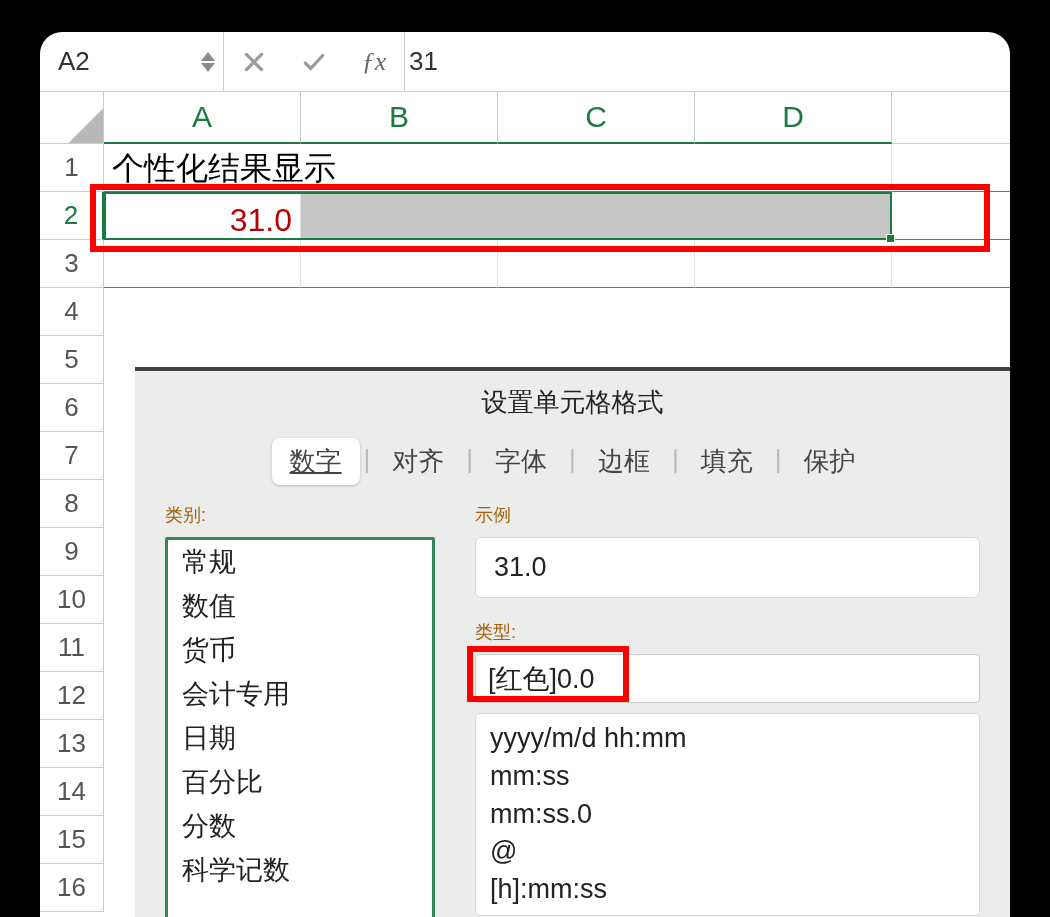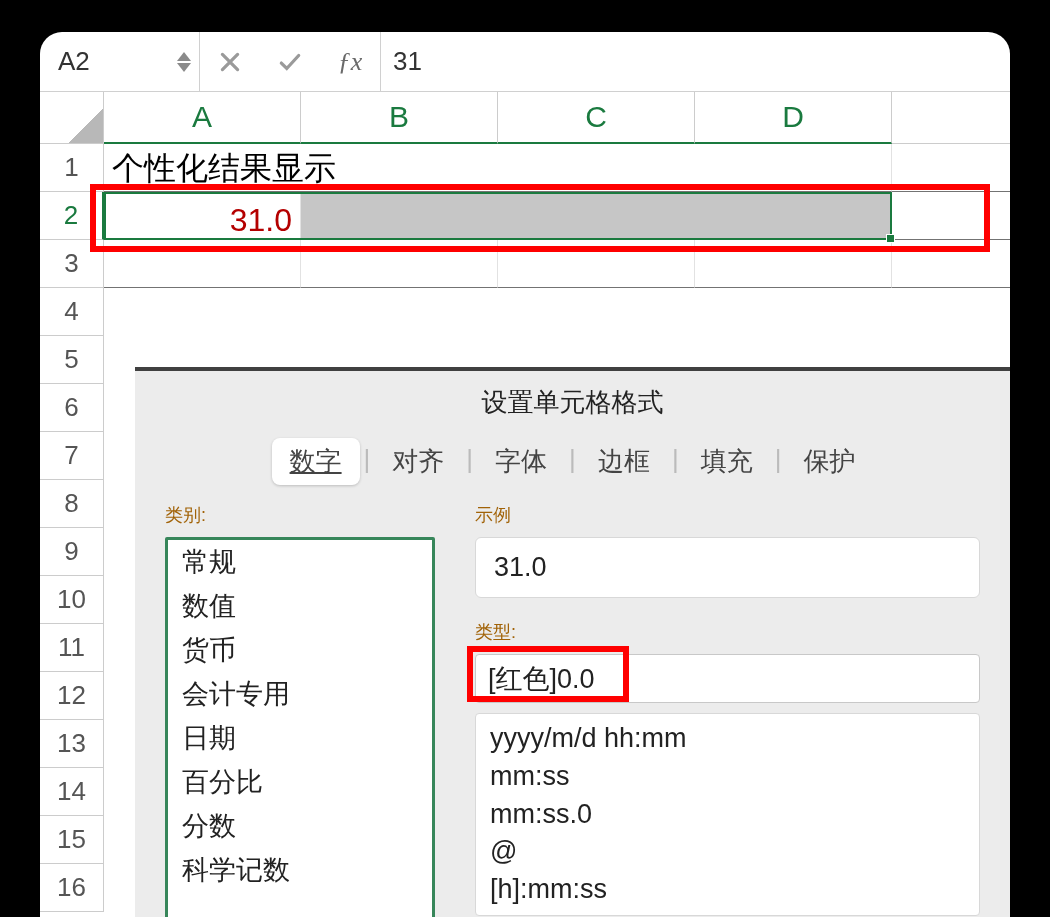--- a/index.html
+++ b/index.html
@@ -16,39 +16,39 @@
   
   .formula-bar {
     height: 60px;
     display: flex;
     align-items: center;
     border-bottom: 1px solid #d0d0d0;
     font-size: 26px;
     color: #333;
   }
   .name-box {
-    width: 160px; height: 100%;
+    width: 184px; height: 100%;
     display: flex; align-items: center;
     padding-left: 18px;
     border-right: 1px solid #d0d0d0;
     position: relative;
   }
   .name-box .stepper {
     position: absolute; right: 8px; top: 50%; transform: translateY(-50%);
     display: flex; flex-direction: column; gap: 2px;
   }
   .name-box .stepper span {
     width: 0; height: 0; border-left: 7px solid transparent; border-right: 7px solid transparent;
   }
   .name-box .stepper .up { border-bottom: 9px solid #8a8a8a; }
   .name-box .stepper .dn { border-top: 9px solid #8a8a8a; }
   .fb-btn { width: 60px; height: 100%; display:flex; align-items:center; justify-content:center; color:#9a9a9a; }
   .fb-btn svg { width: 26px; height: 26px; stroke: currentColor; stroke-width: 3; fill: none; stroke-linecap: round; }
   .fx { width: 60px; font-style: italic; font-family: "Times New Roman", serif; font-size: 26px; color:#6a6a6a; display:flex; align-items:center; justify-content:center; height:100%; }
-  .formula-input { flex:1; padding-left: 12px; height:100%; display:flex; align-items:center; border-left:1px solid #d0d0d0; }
+  .formula-input { flex:1; padding-left: 4px; height:100%; display:flex; align-items:center; border-left:1px solid #d0d0d0; }
 
   
   .sheet { position: relative; height: calc(100% - 60px); }
   .col-headers { display:flex; height: 52px; }
   .corner { width: 64px; height: 52px; border-right:1px solid #ccc; border-bottom:1px solid #ccc; background: linear-gradient(135deg, transparent 70%, #b8b8b8 70%); }
   .col-h { flex:0 0 197px; height:52px; display:flex; align-items:center; justify-content:center; font-size:30px; color:#3a3a3a; border-right:1px solid #ccc; border-bottom:1px solid #ccc; background:#fff; }
   .col-h.sel { background:#fff; border-bottom:2px solid #1a7a3f; color:#1a7a3f; font-weight:500; }
 
   .rows { }
   .row { display:flex; height:48px; }

